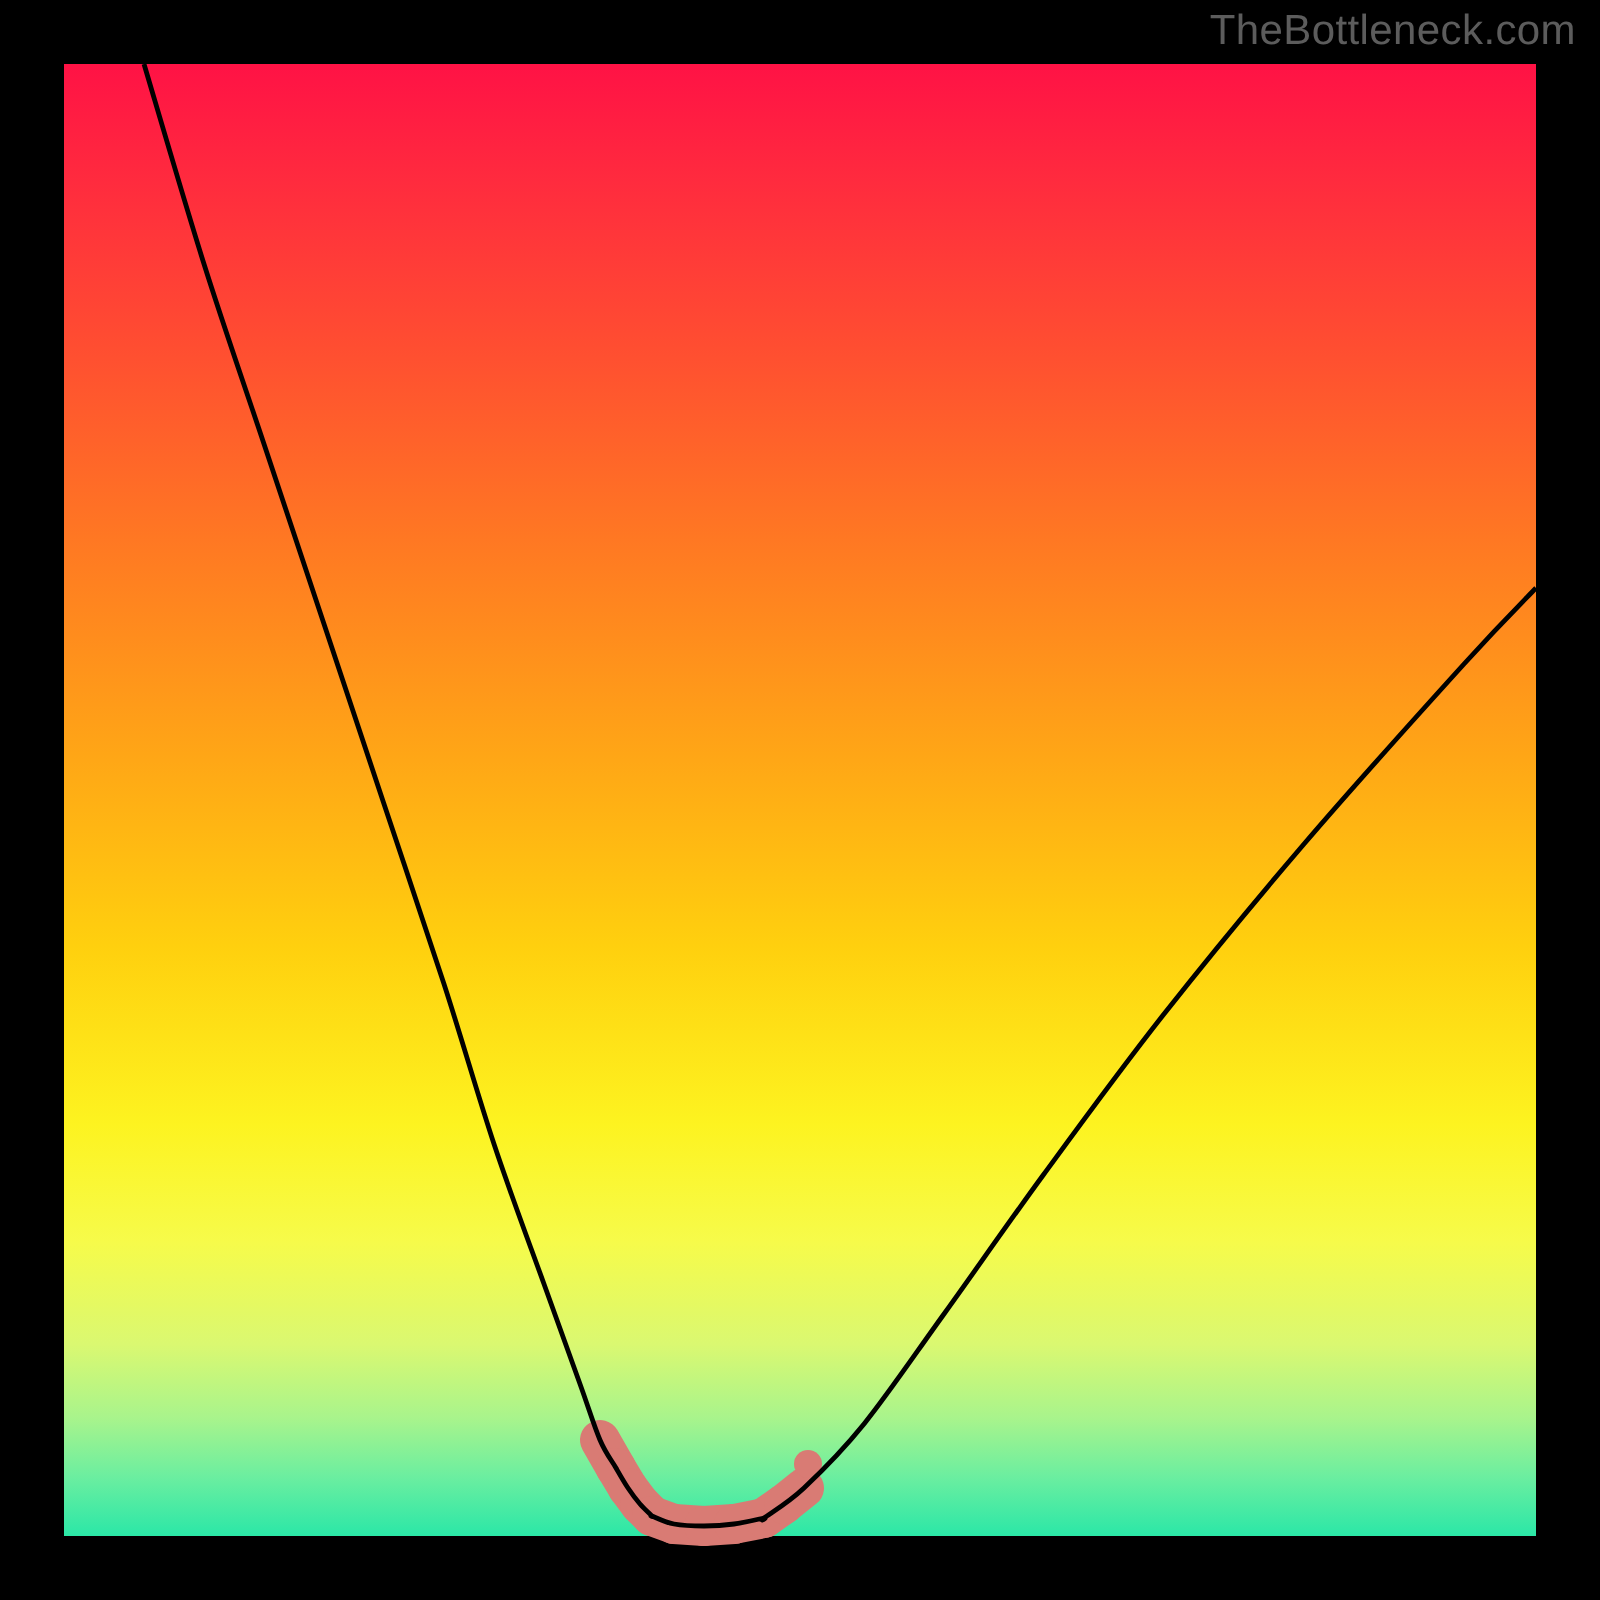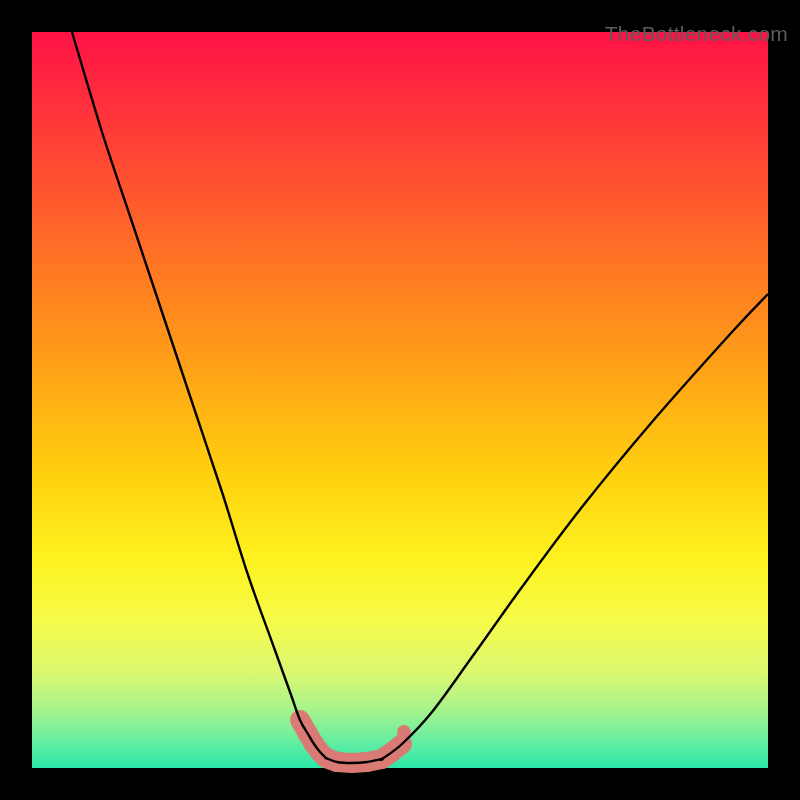--- a/index.html
+++ b/index.html
@@ -41,21 +41,21 @@
   .plot svg {
     position: absolute;
     left: 0;
     top: 0;
     width: 736px;
     height: 736px;
     overflow: visible;
   }
   .watermark {
     position: absolute;
-    top: 22px;
+    top: 4px;
     right: 12px;
     color: #5c5c5c;
     font-size: 21px;
     font-weight: 400;
     letter-spacing: 0.2px;
     user-select: none;
   }
   .curve {
     fill: none;
     stroke: #000;

